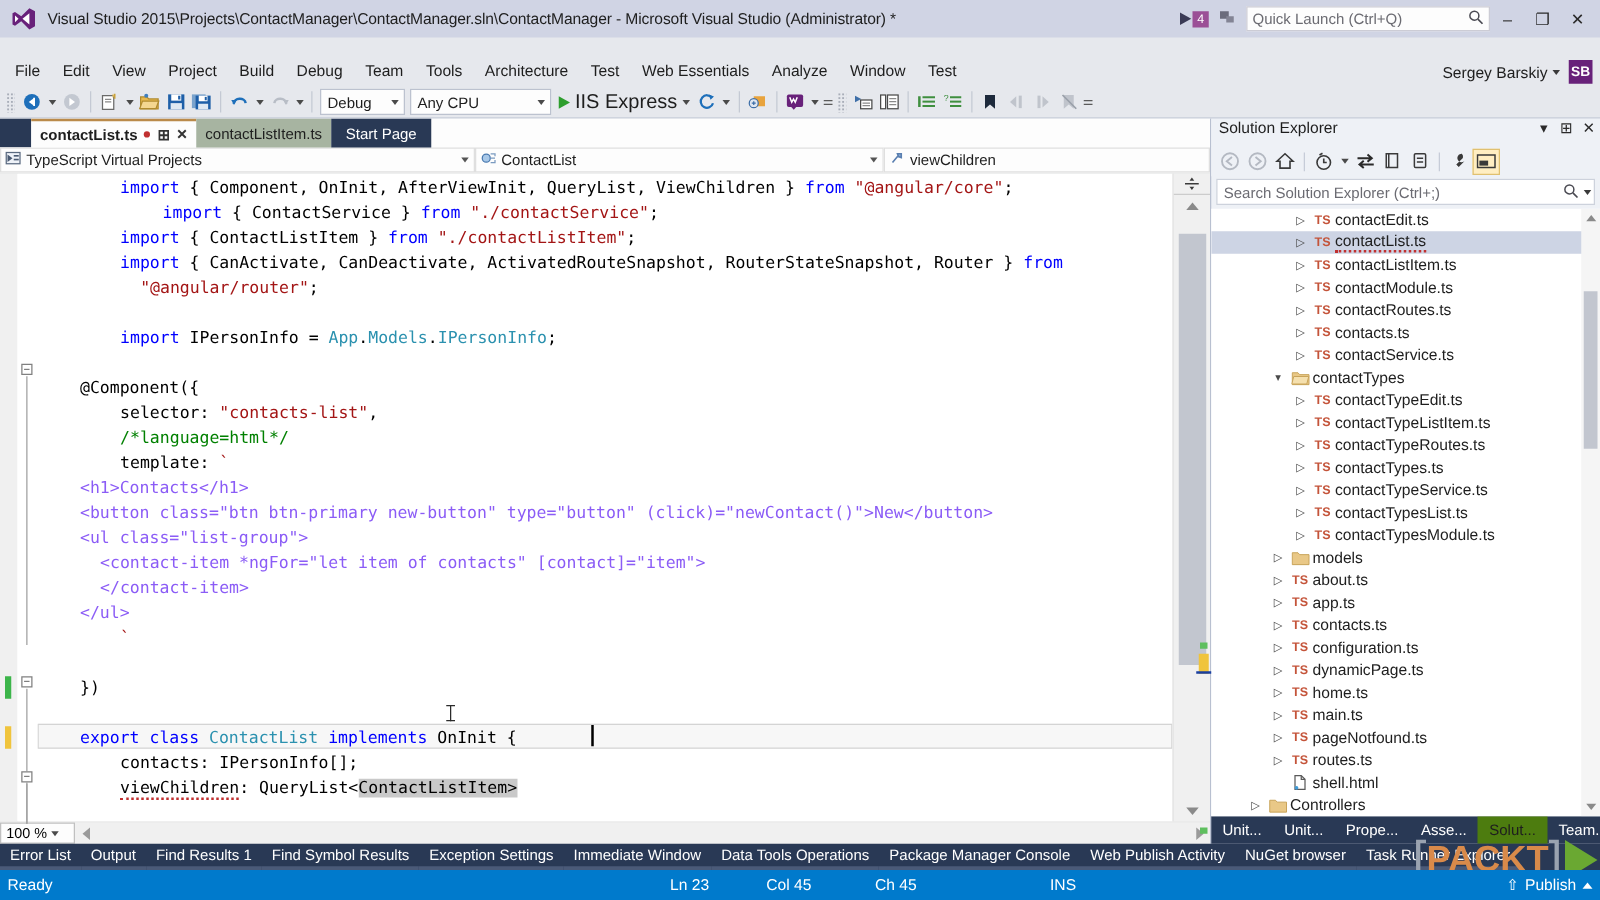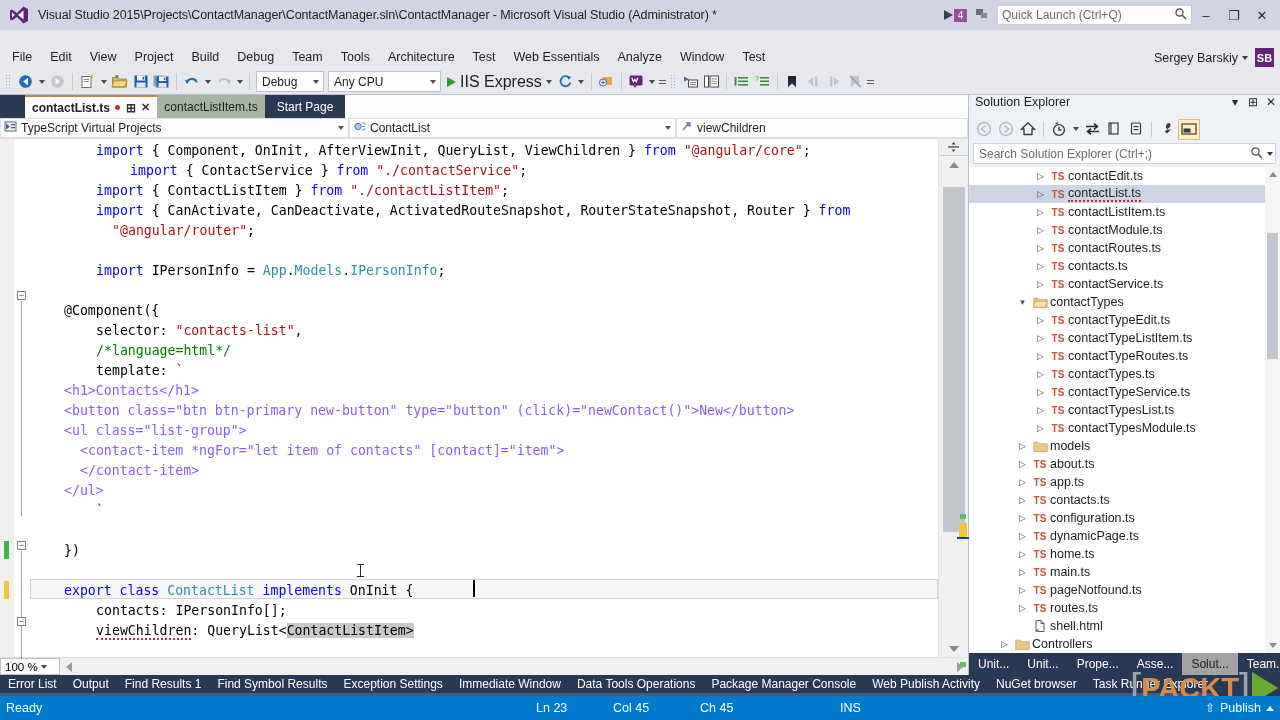--- a/index.html
+++ b/index.html
@@ -259,21 +259,21 @@
     background: #fdfdfd;
     padding-left: 3px;
     position: relative;
   }
   .nav-combo .nc-text { flex:1; white-space: nowrap; padding-left:3px;}
   .nav-combo .nc-arrow { width: 14px; display:flex;align-items:center;justify-content:center; }
   .nav-combo .nc-arrow i {
     width:0;height:0;border-left:3.5px solid transparent;border-right:3.5px solid transparent;
     border-top:4px solid #555;
   }
-  .nav-proj { width: 349px; }
+  .nav-proj { width: 380px; }
   .nav-type { width: 327px; }
   .nav-member { flex: 1; }
 
   
   .editorwrap {
     flex: 1;
     display: flex;
     background: #ffffff;
     min-height: 0;
     position: relative;
@@ -466,21 +466,21 @@
     background: #293955;
     display: flex; align-items: stretch;
     flex: 0 0 22px;
   }
   .se-tab {
     padding: 0 9px;
     display:flex;align-items:center;
     font-size: 12px; color: #ffffff;
     white-space: nowrap;
   }
-  .se-tab.active { background:#a3a3a3; color:#1e1e1e; }
+  .se-tab.active { background:#4d7c0f; color:#1e1e1e; }
 
   
   .panel-tabs {
     height: 21px;
     background: #293955;
     display:flex; align-items: stretch;
     flex: 0 0 21px;
     position: relative;
   }
   .panel-tab {

